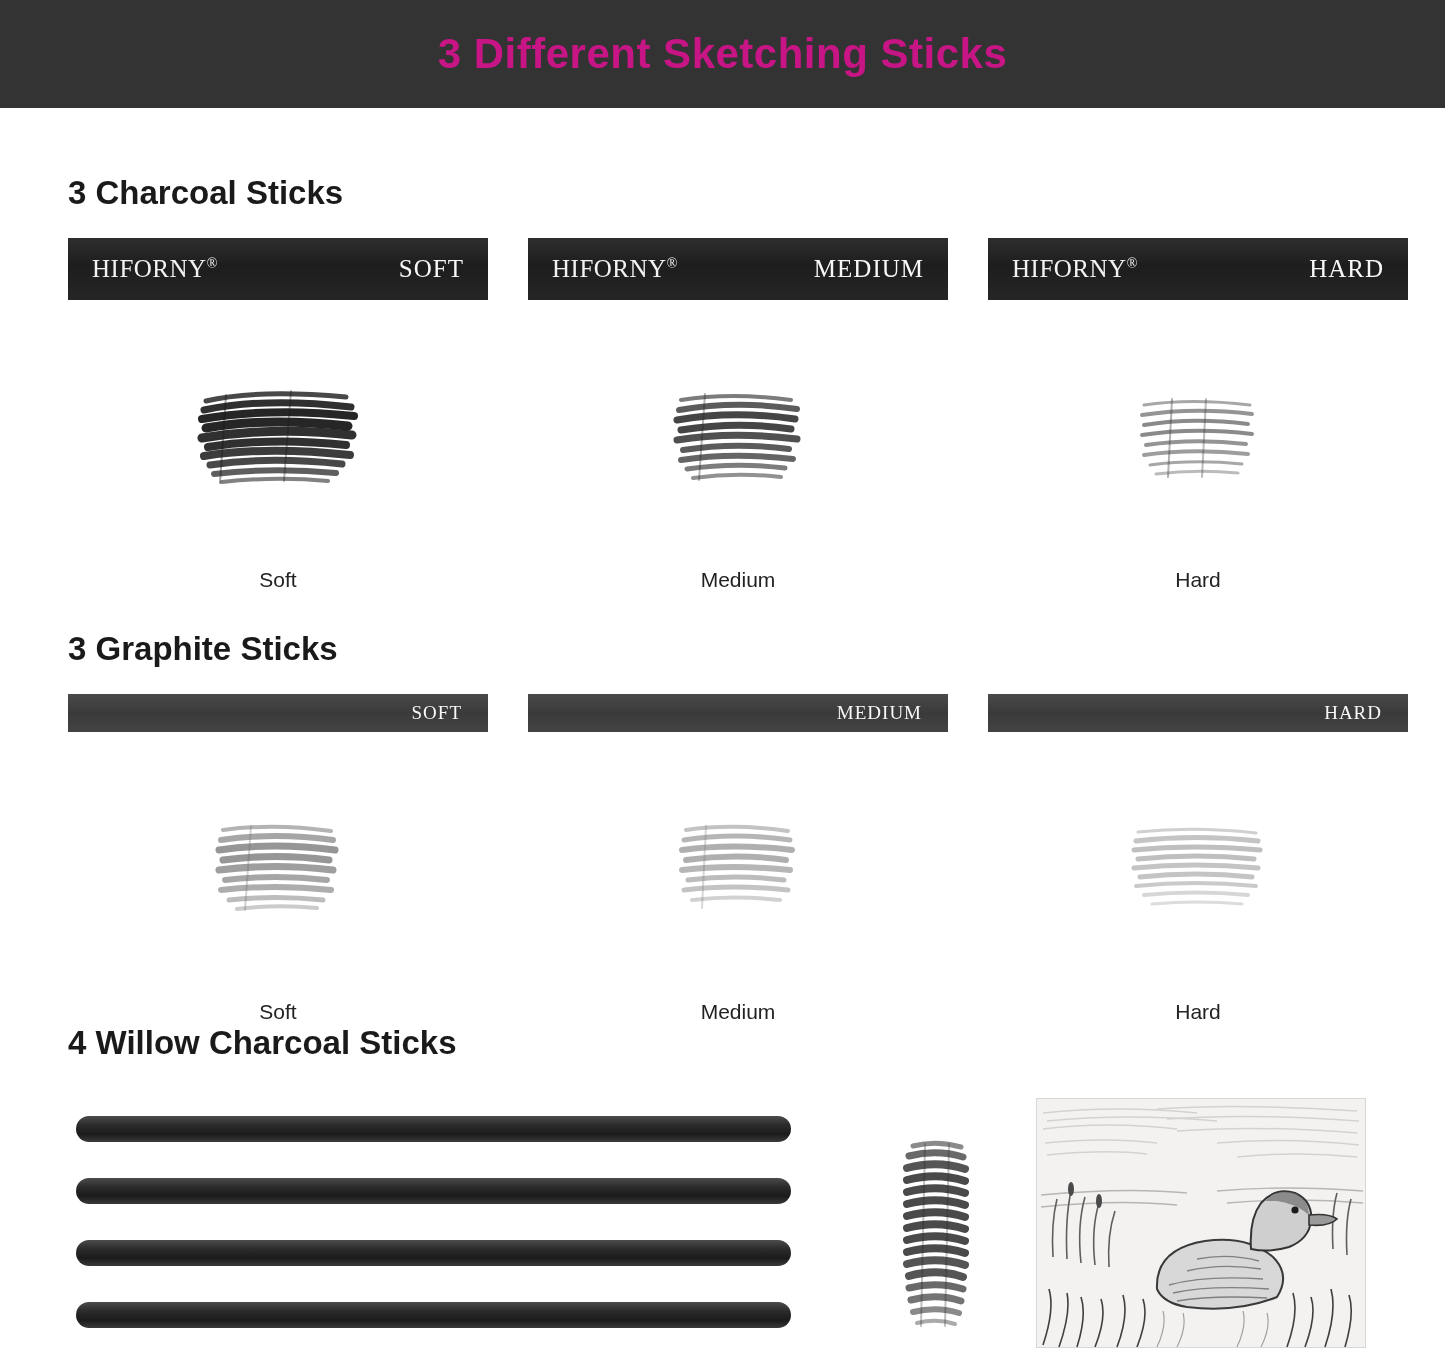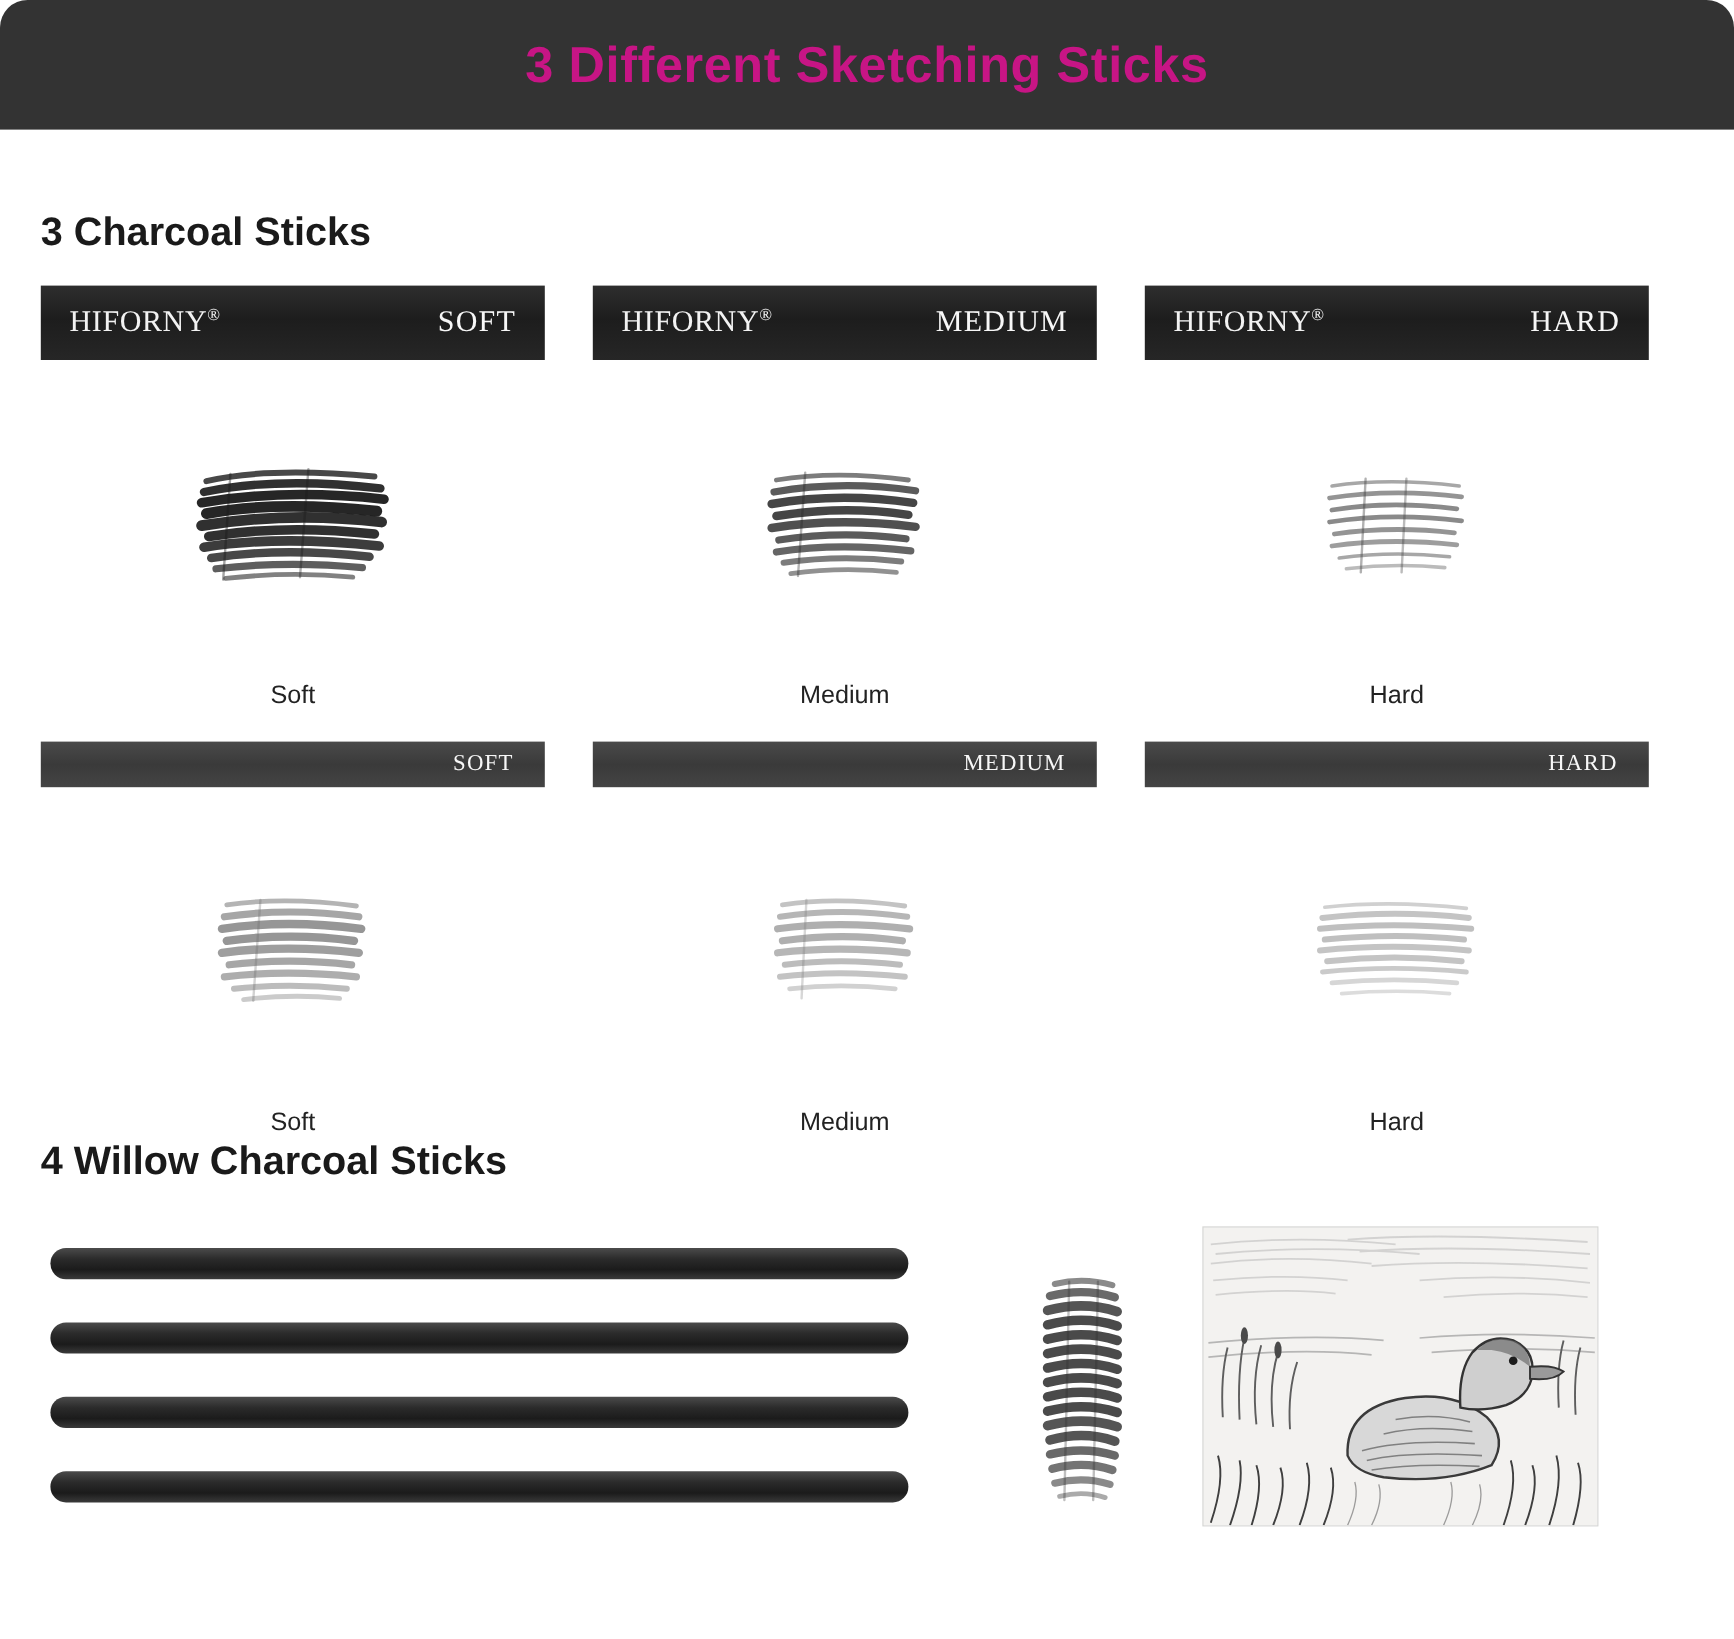--- a/index.html
+++ b/index.html
@@ -8,21 +8,20 @@
     padding: 0;
     background: #ffffff;
     font-family: "Liberation Sans", sans-serif;
   }
   .page {
     width: 1445px;
     height: 1366px;
     position: relative;
     background: #ffffff;
     overflow: hidden;
-    border-radius: 23px;
   }
 
   
   .banner {
     width: 100%;
     height: 108px;
     background: #333333;
     display: flex;
     align-items: center;
     justify-content: center;
@@ -37,21 +36,21 @@
 
   
   .section-heading {
     font-size: 33px;
     font-weight: bold;
     color: #1a1a1a;
     margin: 0;
     padding: 0;
   }
 
-  .content { padding: 0 34px; }
+  .content { padding: 0 68px; }
 
   
   .stick-row {
     display: flex;
     justify-content: flex-start;
     gap: 40px;
     margin-top: 26px;
   }
   .stick-col {
     width: 420px;
@@ -229,20 +228,21 @@
               <path d="M36 6 L32 84" stroke-width="2" opacity=".4"></path>
               <path d="M70 6 L66 84" stroke-width="2" opacity=".35"></path>
             </g>
           </svg>
         </div>
         <div class="swatch-label">Hard</div>
       </div>
 
     </div>
 
+    <h2 class="section-heading" style="margin-top:38px;">3 Graphite Sticks</h2>
 
     <div class="stick-row">
 
       <div class="stick-col">
         <div class="stick-bar graphite">
           <span class="grade">SOFT</span>
         </div>
         <div class="swatch-wrap">
           <svg class="swatch" width="130" height="105" viewBox="0 0 130 105">
             <g stroke="#6a6a6a" fill="none" stroke-linecap="round">

